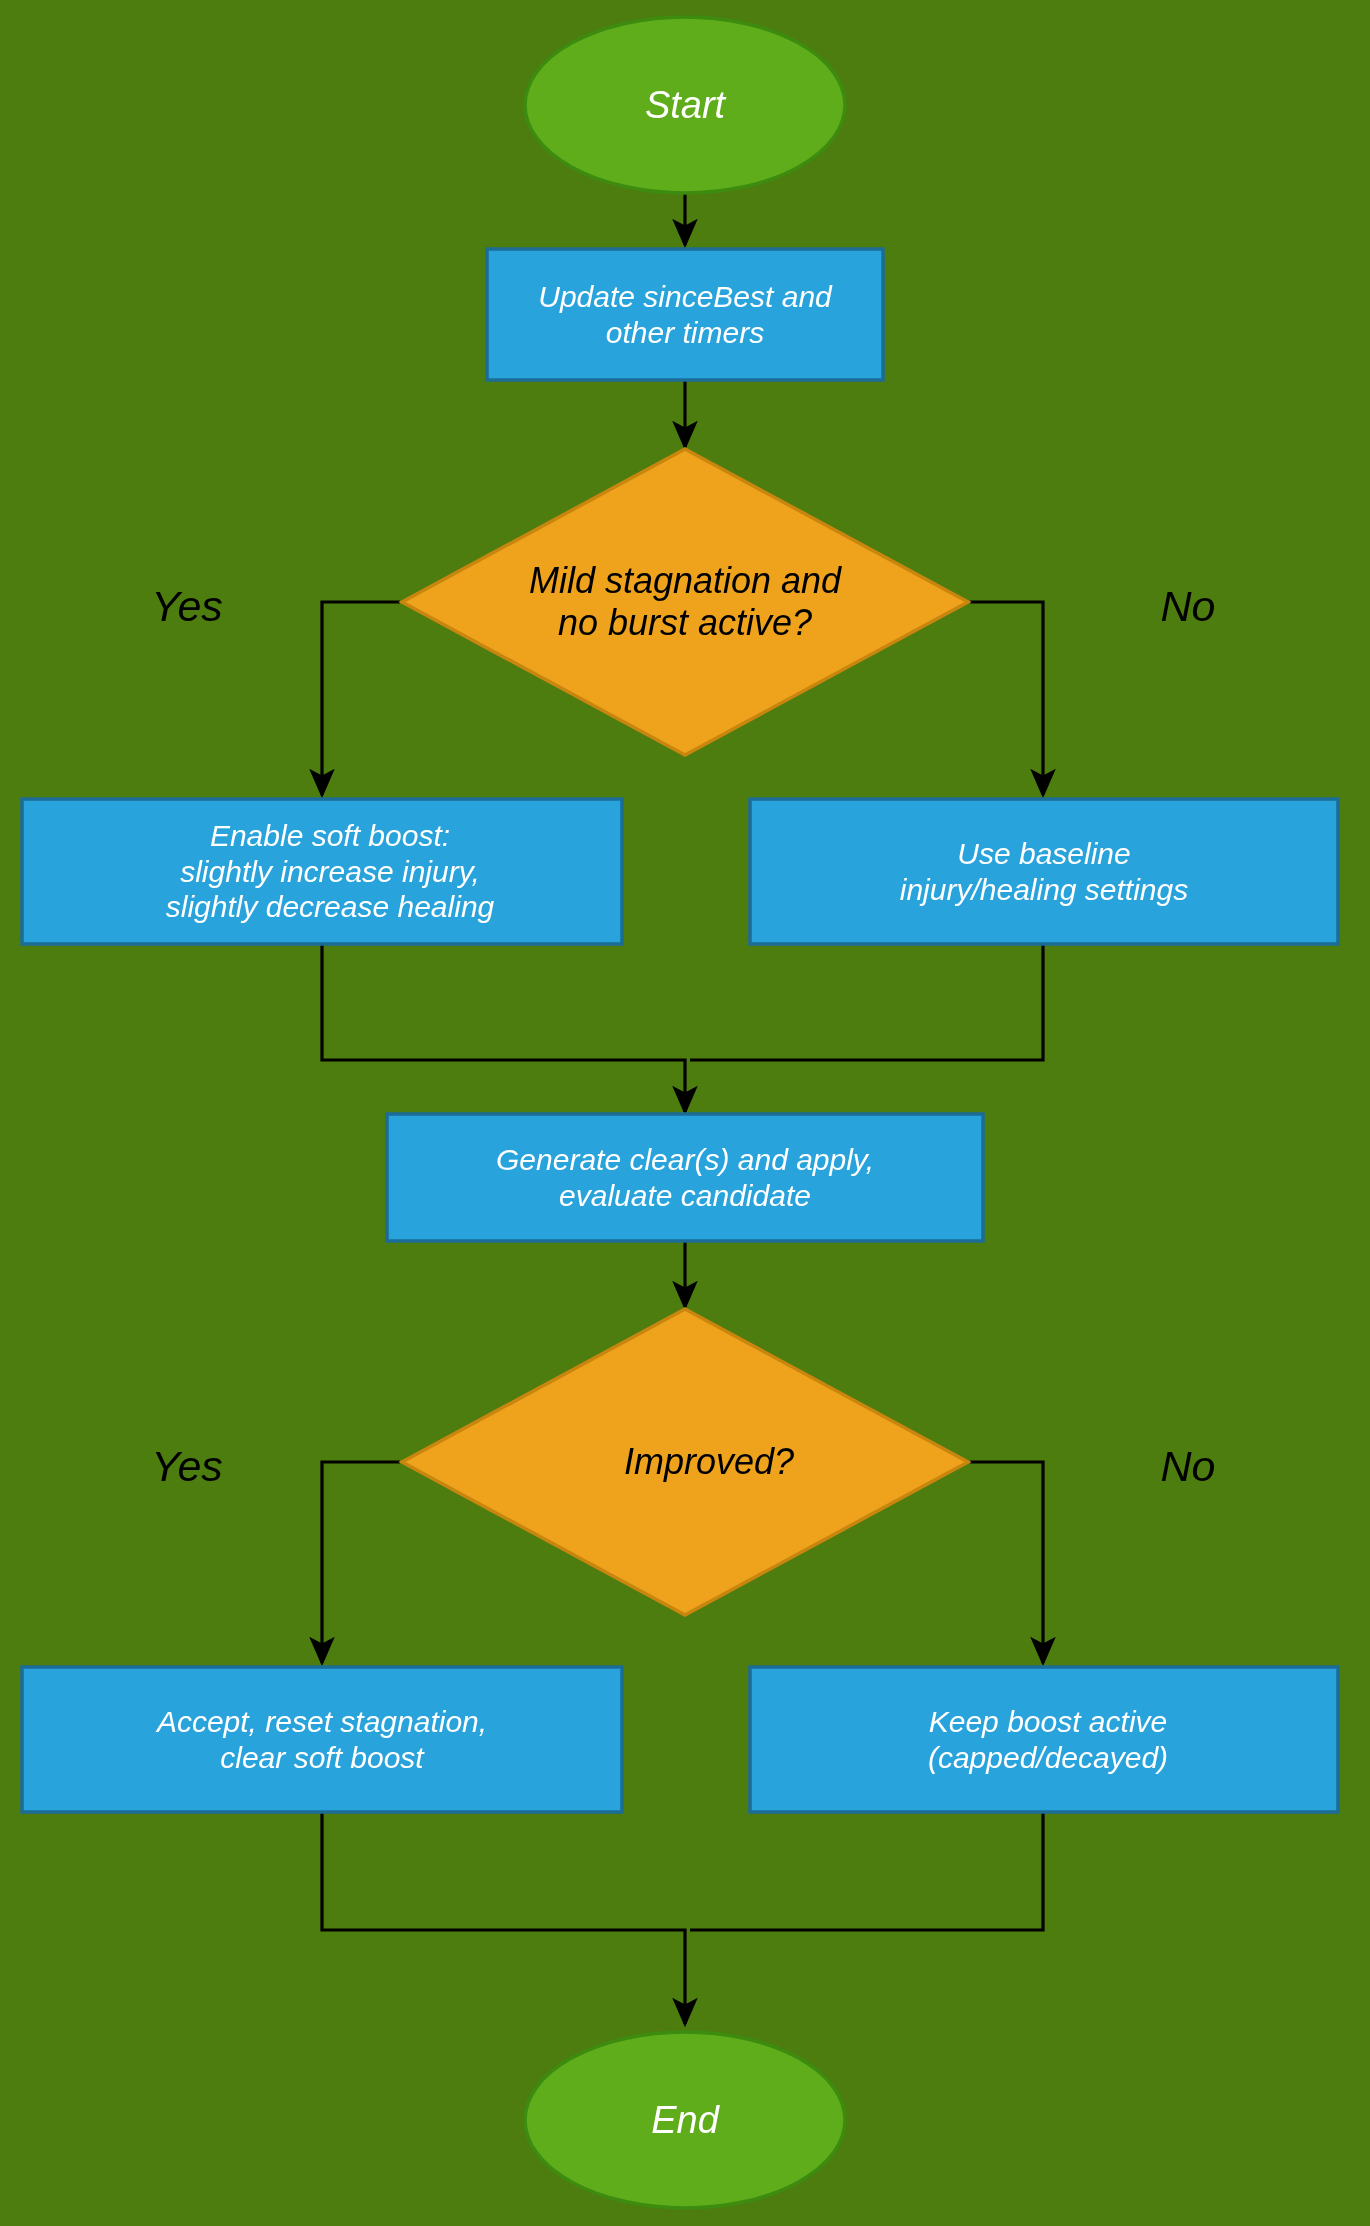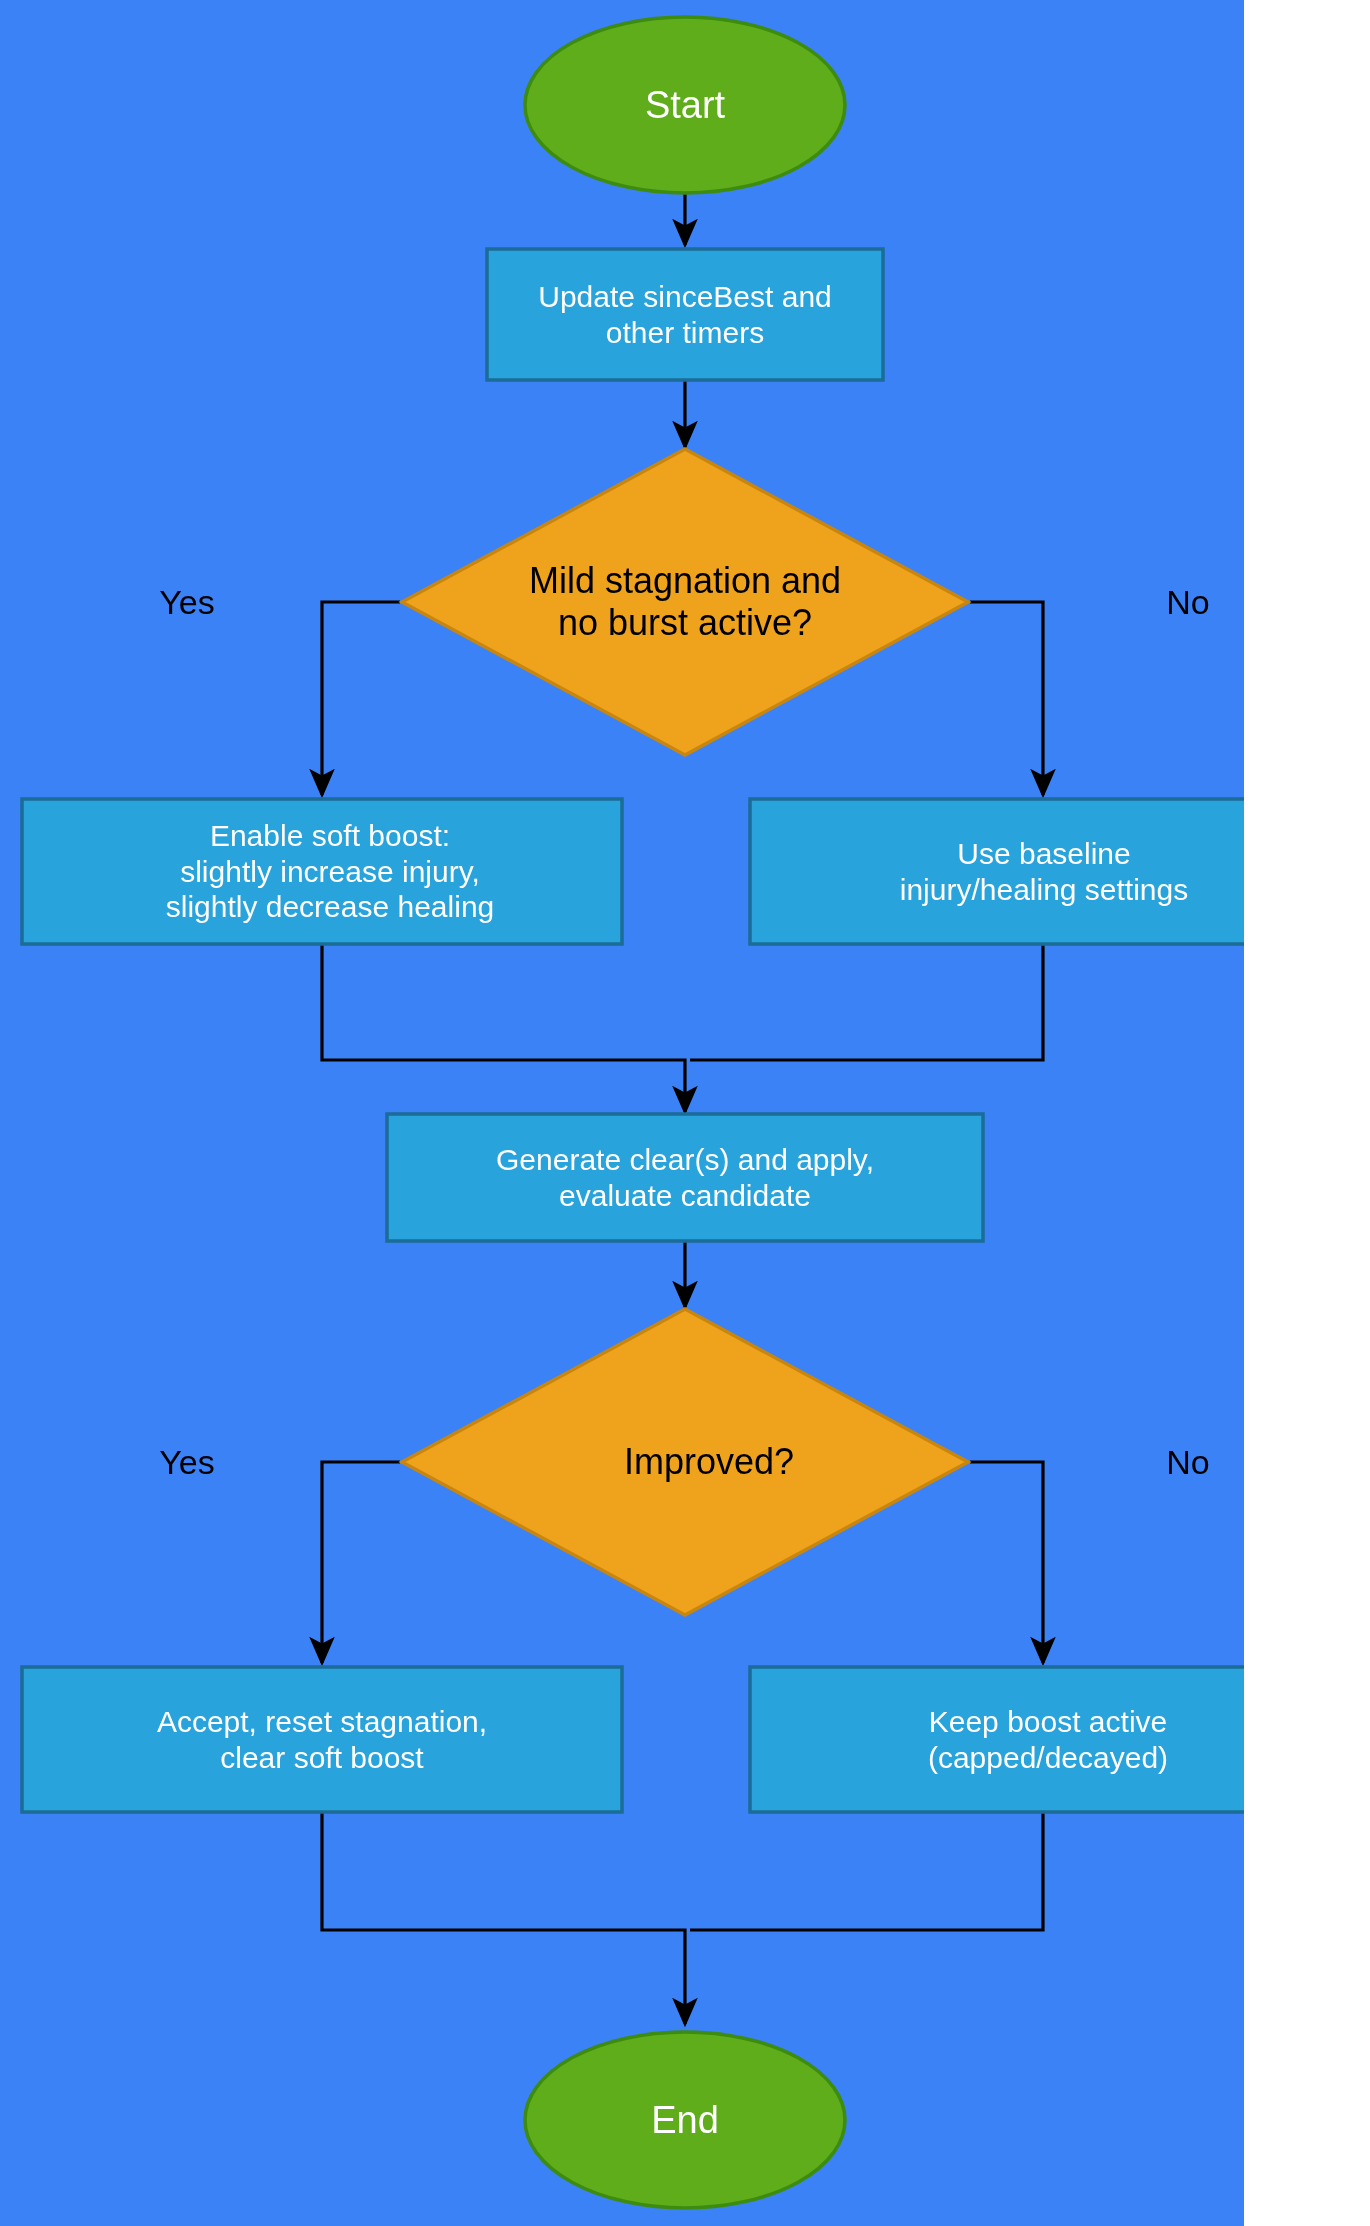--- a/index.html
+++ b/index.html
@@ -5,24 +5,25 @@
   html, body {
     margin: 0;
     padding: 0;
     background: #ffffff;
   }
   body {
     font-family: "Liberation Sans", sans-serif;
   }
   #flow-root {
     position: relative;
-    width: 1244px;
+    width: 1370px;
     height: 2226px;
-    background: #3b82f6;
+    background: #4d7c0f;
     overflow: hidden;
+    font-style: italic;
   }
   #flow-svg {
     position: absolute;
     left: 0;
     top: 0;
     width: 1370px;
     height: 2226px;
   }
   .node-label {
     position: absolute;
@@ -42,21 +43,21 @@
     color: #ffffff;
     font-size: 30px;
   }
   .decision-label {
     color: #000000;
     font-size: 36px;
   }
   .edge-label {
     position: absolute;
     color: #000000;
-    font-size: 34px;
+    font-size: 43px;
     text-align: center;
     line-height: 1;
   }
 </style>
 </head>
 <body>
 
 <div id="flow-root">
 
   <svg id="flow-svg" viewBox="0 0 1370 2226">

